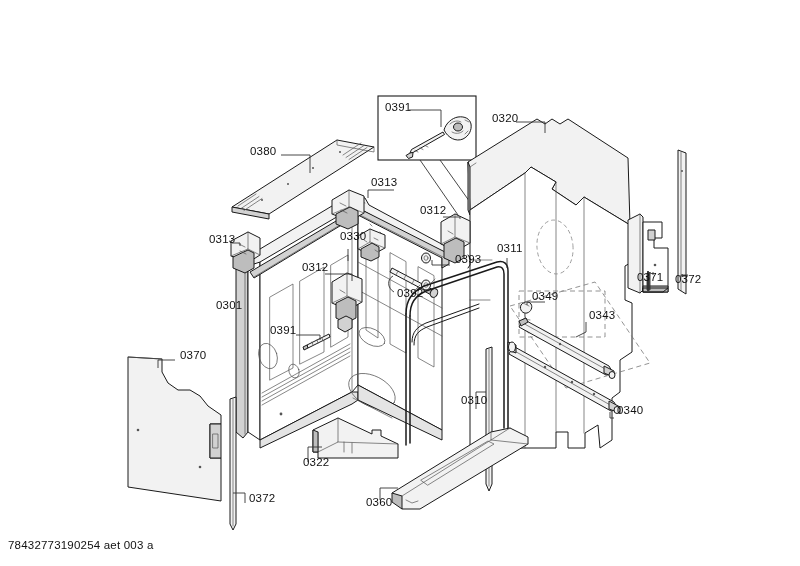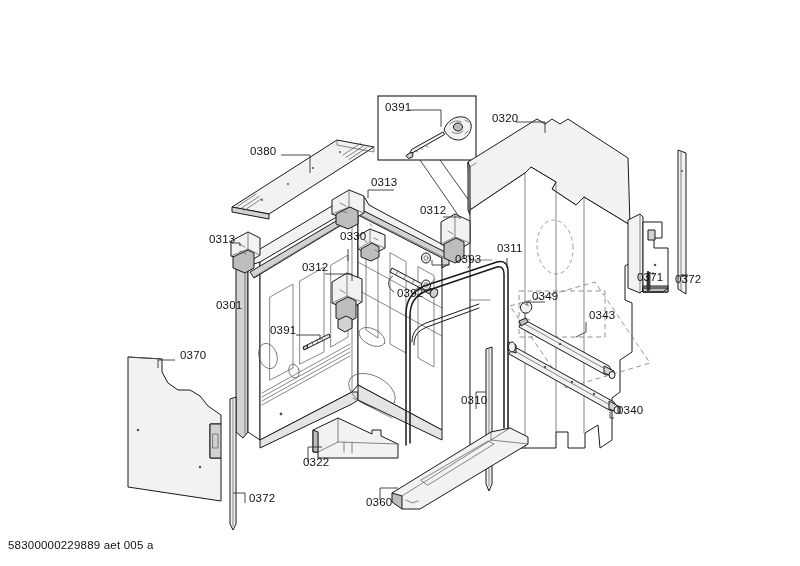--- a/index.html
+++ b/index.html
@@ -379,15 +379,15 @@
       <text class="lbl" x="180" y="359">0370</text>
       <text class="lbl" x="617" y="414">0340</text>
       <text class="lbl" x="461" y="404">0310</text>
       <text class="lbl" x="303" y="466">0322</text>
       <text class="lbl" x="249" y="502">0372</text>
       <text class="lbl" x="366" y="506">0360</text>
     </g>
 
   </svg>
 
-  <div class="footer-text">58300000229889 aet 005 a</div>
+  <div class="footer-text">78432773190254 aet 003 a</div>
 
 </div>
 
 </body></html>

